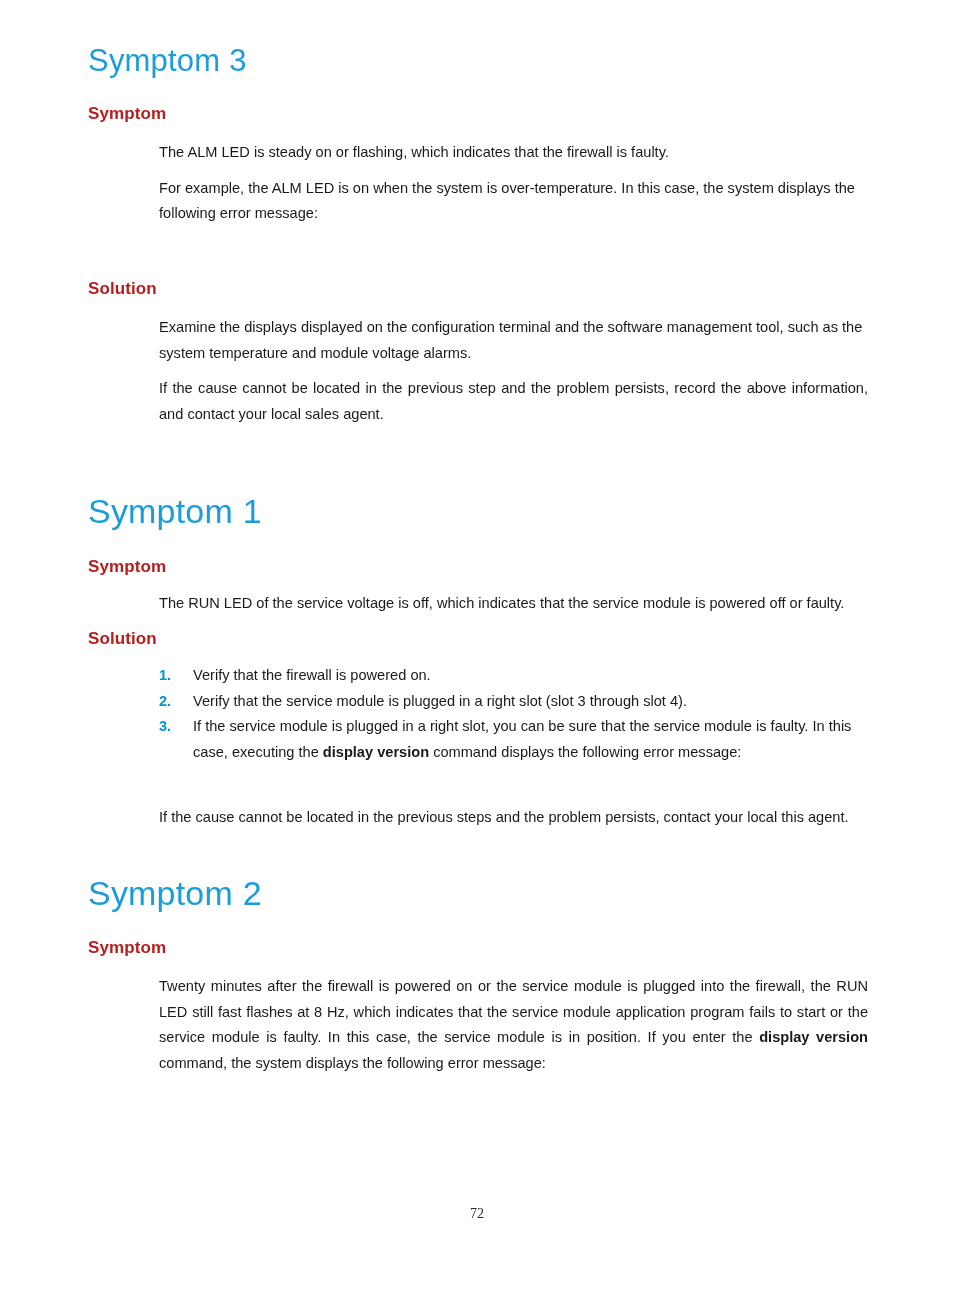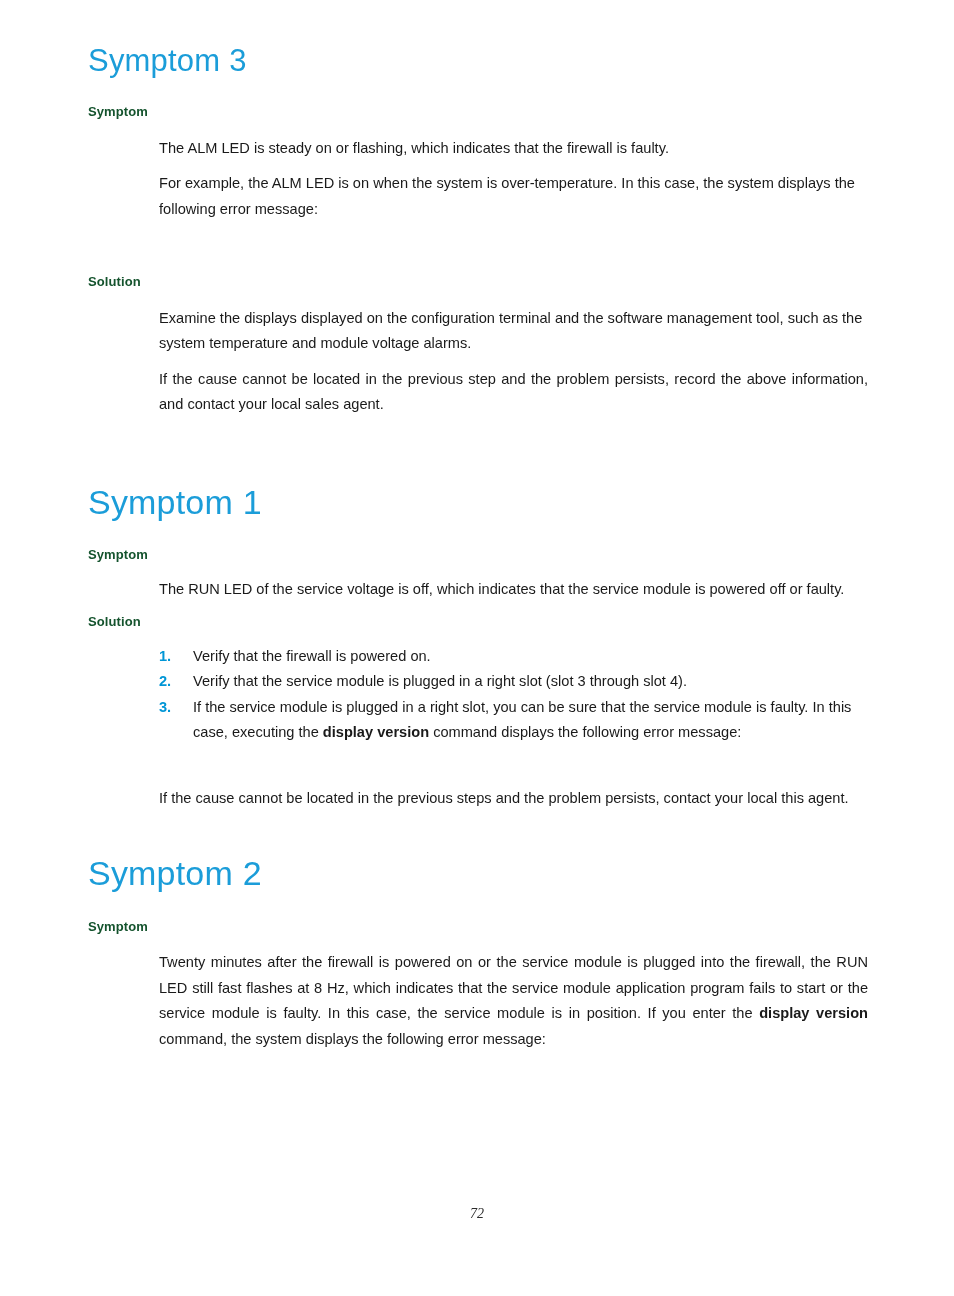--- a/index.html
+++ b/index.html
@@ -37,22 +37,22 @@
   }
   .h2 {
     color: #1b9dd9;
     font-size: 34px;
     font-weight: 400;
     letter-spacing: 0.2px;
     line-height: 1.1;
     margin: 0;
   }
   .h3 {
-    color: #14532d;
-    font-size: 13px;
+    color: #b91c1c;
+    font-size: 17px;
     font-weight: bold;
     letter-spacing: 0.1px;
     line-height: 1.2;
     margin: 0;
   }
 
   
   .para {
     color: #1a1a1a;
     font-size: 14.6px;
@@ -110,21 +110,20 @@
     left: 0;
     top: 1204px;
     width: 954px;
     text-align: center;
   }
   .footer .pagenum {
     display: inline-block;
     color: #2b2b2b;
     font-size: 14px;
     font-family: "Liberation Serif", serif;
-    font-style: italic;
   }
 </style>
 </head>
 <body>
 
 <div class="page">
   <div class="content">
 
     <div class="sp-44"></div>
 

